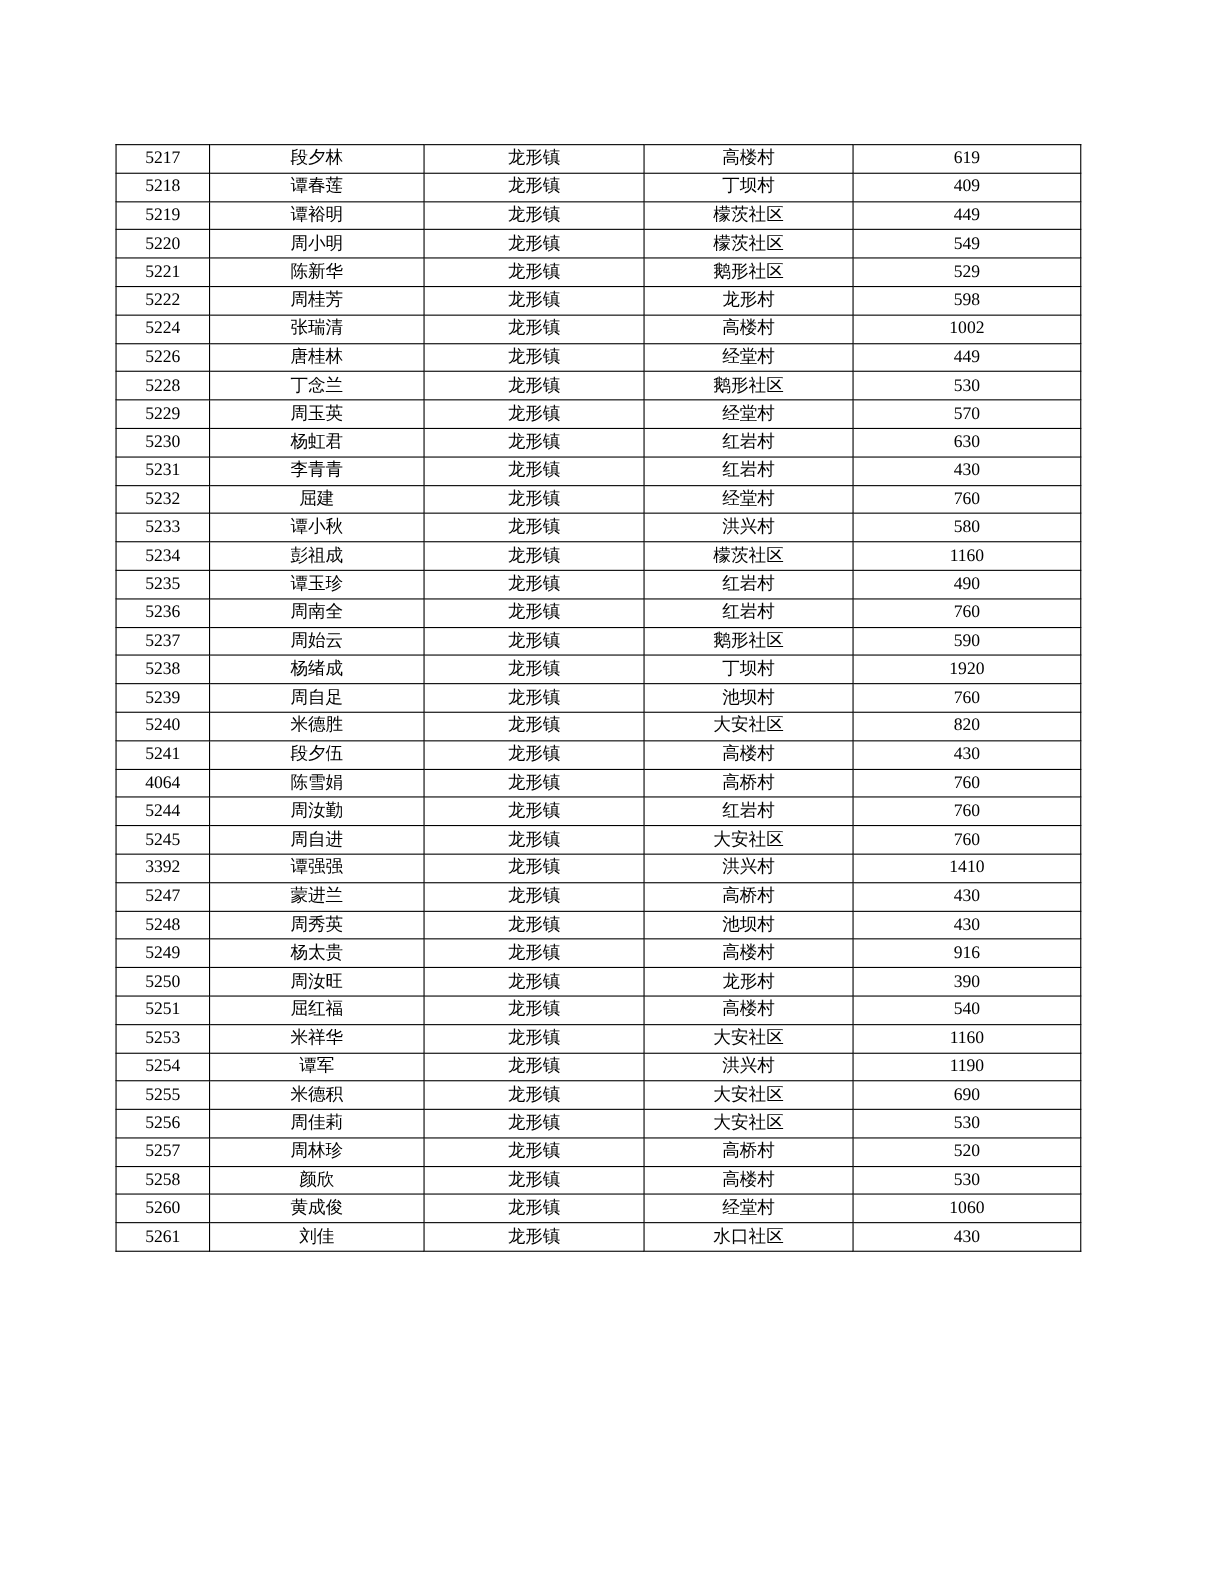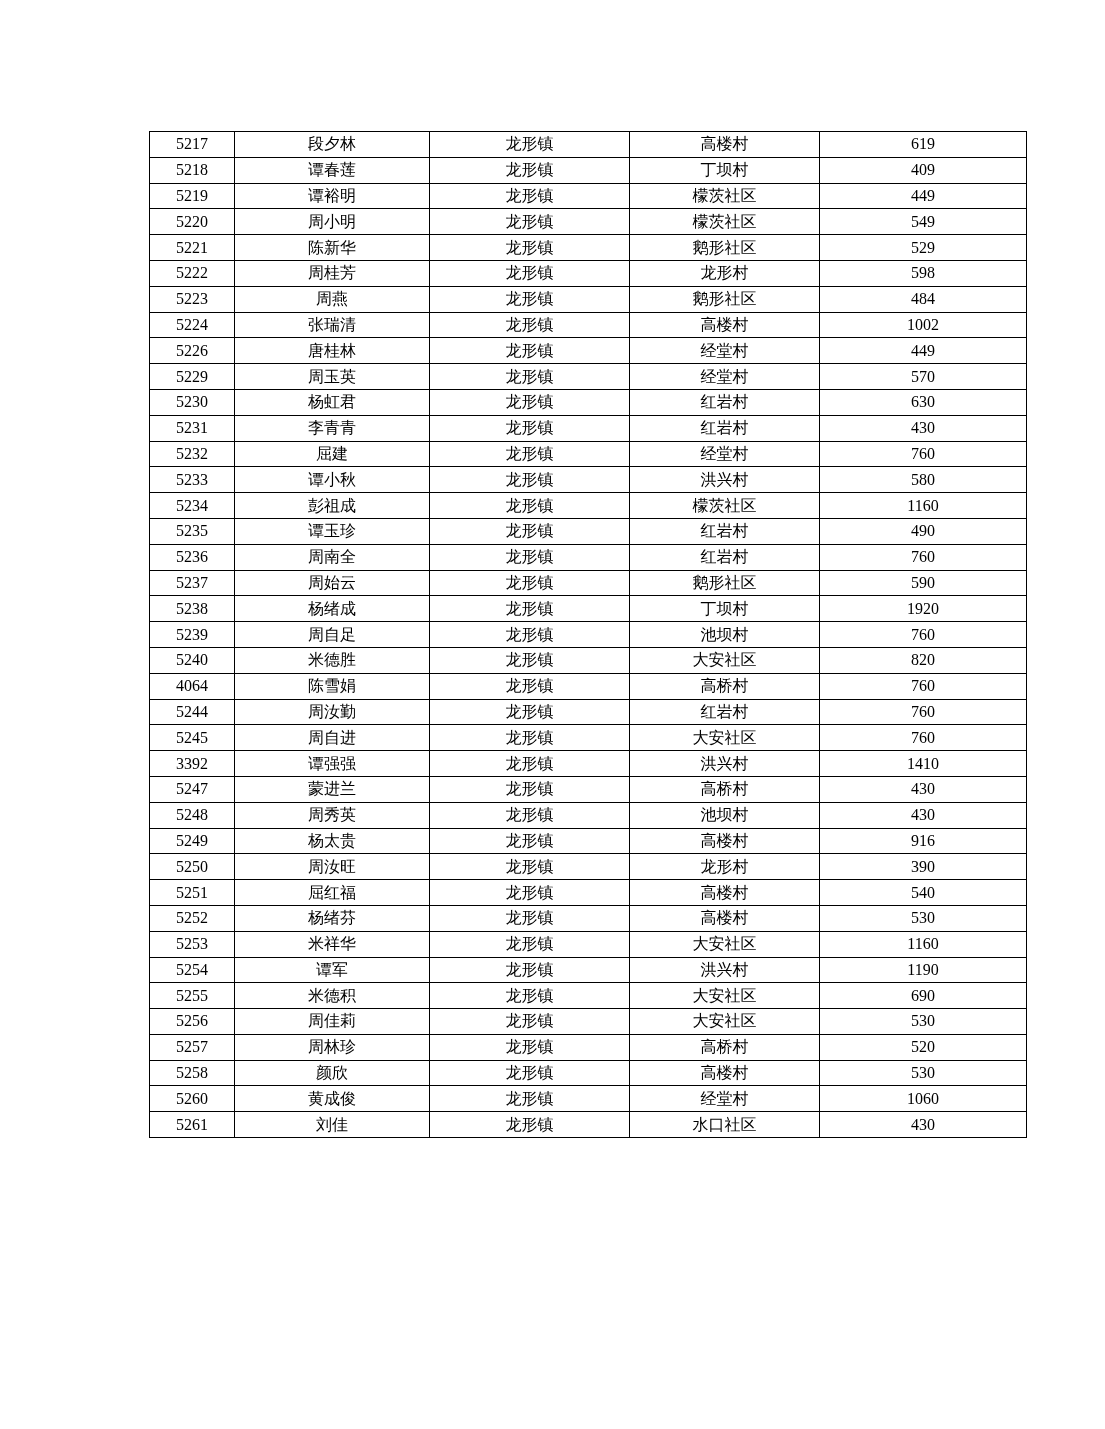--- a/index.html
+++ b/index.html
@@ -16,21 +16,20 @@
     color: #000000;
     overflow: hidden;
   }
   table.data-table {
     position: absolute;
     left: 105px;
     top: 131px;
     width: 877px;
     border-collapse: collapse;
     table-layout: fixed;
-    margin-left: 44px;
   }
   table.data-table td {
     border: 1px solid #000000;
     height: 24.8px;
     text-align: center;
     vertical-align: middle;
     font-size: 16px;
     line-height: 1;
     padding: 0 2px;
     white-space: nowrap;
@@ -91,41 +90,41 @@
           <td>529</td>
         </tr>
         <tr>
           <td>5222</td>
           <td>周桂芳</td>
           <td>龙形镇</td>
           <td>龙形村</td>
           <td>598</td>
         </tr>
         <tr>
-          <td>5223</td>
-          <td>周燕</td>
-          <td>龙形镇</td>
-          <td>鹅形社区</td>
-          <td>484</td>
-        </tr>
-        <tr>
           <td>5224</td>
           <td>张瑞清</td>
           <td>龙形镇</td>
           <td>高楼村</td>
           <td>1002</td>
         </tr>
         <tr>
           <td>5226</td>
           <td>唐桂林</td>
           <td>龙形镇</td>
           <td>经堂村</td>
           <td>449</td>
         </tr>
         <tr>
+          <td>5228</td>
+          <td>丁念兰</td>
+          <td>龙形镇</td>
+          <td>鹅形社区</td>
+          <td>530</td>
+        </tr>
+        <tr>
           <td>5229</td>
           <td>周玉英</td>
           <td>龙形镇</td>
           <td>经堂村</td>
           <td>570</td>
         </tr>
         <tr>
           <td>5230</td>
           <td>杨虹君</td>
           <td>龙形镇</td>
@@ -196,20 +195,27 @@
           <td>760</td>
         </tr>
         <tr>
           <td>5240</td>
           <td>米德胜</td>
           <td>龙形镇</td>
           <td>大安社区</td>
           <td>820</td>
         </tr>
         <tr>
+          <td>5241</td>
+          <td>段夕伍</td>
+          <td>龙形镇</td>
+          <td>高楼村</td>
+          <td>430</td>
+        </tr>
+        <tr>
           <td>4064</td>
           <td>陈雪娟</td>
           <td>龙形镇</td>
           <td>高桥村</td>
           <td>760</td>
         </tr>
         <tr>
           <td>5244</td>
           <td>周汝勤</td>
           <td>龙形镇</td>
@@ -257,27 +263,20 @@
           <td>龙形镇</td>
           <td>龙形村</td>
           <td>390</td>
         </tr>
         <tr>
           <td>5251</td>
           <td>屈红福</td>
           <td>龙形镇</td>
           <td>高楼村</td>
           <td>540</td>
-        </tr>
-        <tr>
-          <td>5252</td>
-          <td>杨绪芬</td>
-          <td>龙形镇</td>
-          <td>高楼村</td>
-          <td>530</td>
         </tr>
         <tr>
           <td>5253</td>
           <td>米祥华</td>
           <td>龙形镇</td>
           <td>大安社区</td>
           <td>1160</td>
         </tr>
         <tr>
           <td>5254</td>

